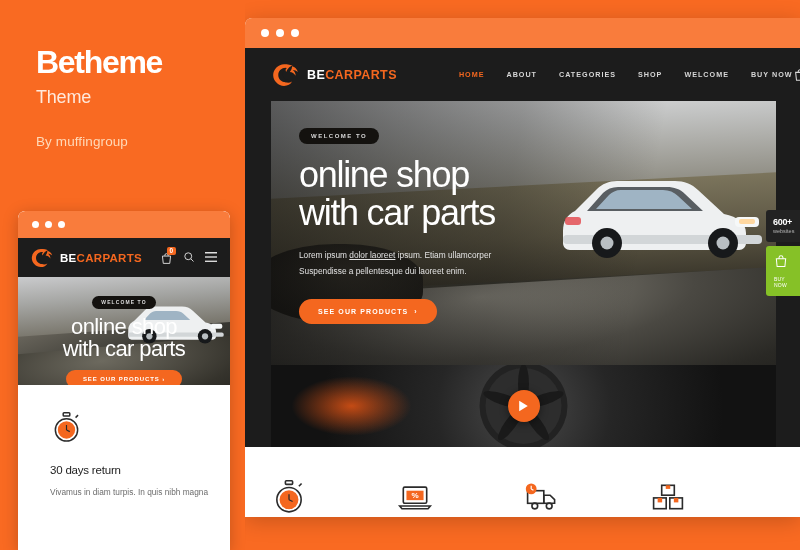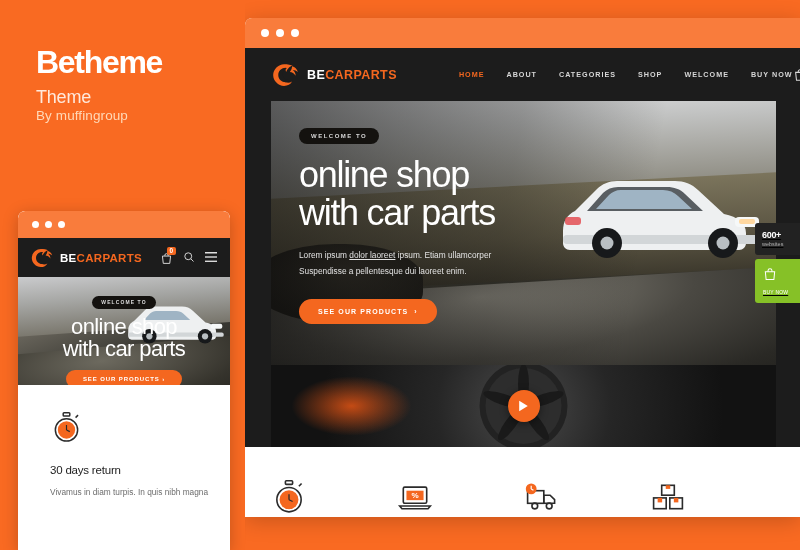--- a/index.html
+++ b/index.html
@@ -17,21 +17,21 @@
   }
   .promo-title {
     font-size: 32px; font-weight: bold; color: #ffffff;
     letter-spacing: -1.3px; line-height: 1;
   }
   .promo-sub {
     font-size: 18px; color: #ffe9dc; font-weight: 300;
     margin-top: 9px; letter-spacing: -0.2px;
   }
   .promo-by {
-    font-size: 13.5px; color: #ffd9b8; letter-spacing: .1px;
+    font-size: 13.5px; color: #ffd9b8; margin-top: 26px; letter-spacing: .1px;
   }
 
   
   .mobile {
     position: absolute; left: 18px; top: 211px; width: 212px; height: 339px;
     background: #ffffff; border-radius: 7px 7px 0 0;
     box-shadow: 0 3px 16px rgba(0,0,0,.22); overflow: hidden; z-index: 6;
   }
   .mobile-chrome {
     height: 27px; background: #f97c3c; display: flex; align-items: center;
@@ -168,21 +168,21 @@
   .d-sub u { }
   .d-cta {
     display: inline-flex; align-items: center; gap: 6px; margin-top: 20px;
     background: #f4671f; color: #fff; font-size: 7px; font-weight: bold;
     letter-spacing: 1.1px; padding: 9px 19px; border-radius: 14px;
     border: none; cursor: pointer;
   }
 
   
   .side-badges {
-    position: absolute; right: 0; top: 223px; width: 45px; z-index: 9; text-decoration: underline;
+    position: absolute; right: 0; top: 210px; width: 34px; z-index: 9;
   }
   .badge-dark {
     background: #222; color: #fff; padding: 7px 6px 8px 7px;
     border-radius: 3px 0 0 3px;
   }
   .badge-dark .big { font-size: 9px; font-weight: bold; letter-spacing: -.3px; }
   .badge-dark .small { font-size: 5.5px; color: #b4b4b4; margin-top: 1px; }
   .badge-green {
     background: #86c127; color: #fff; margin-top: 4px; padding: 8px 6px 8px 8px;
     border-radius: 3px 0 0 3px; text-align: left;

